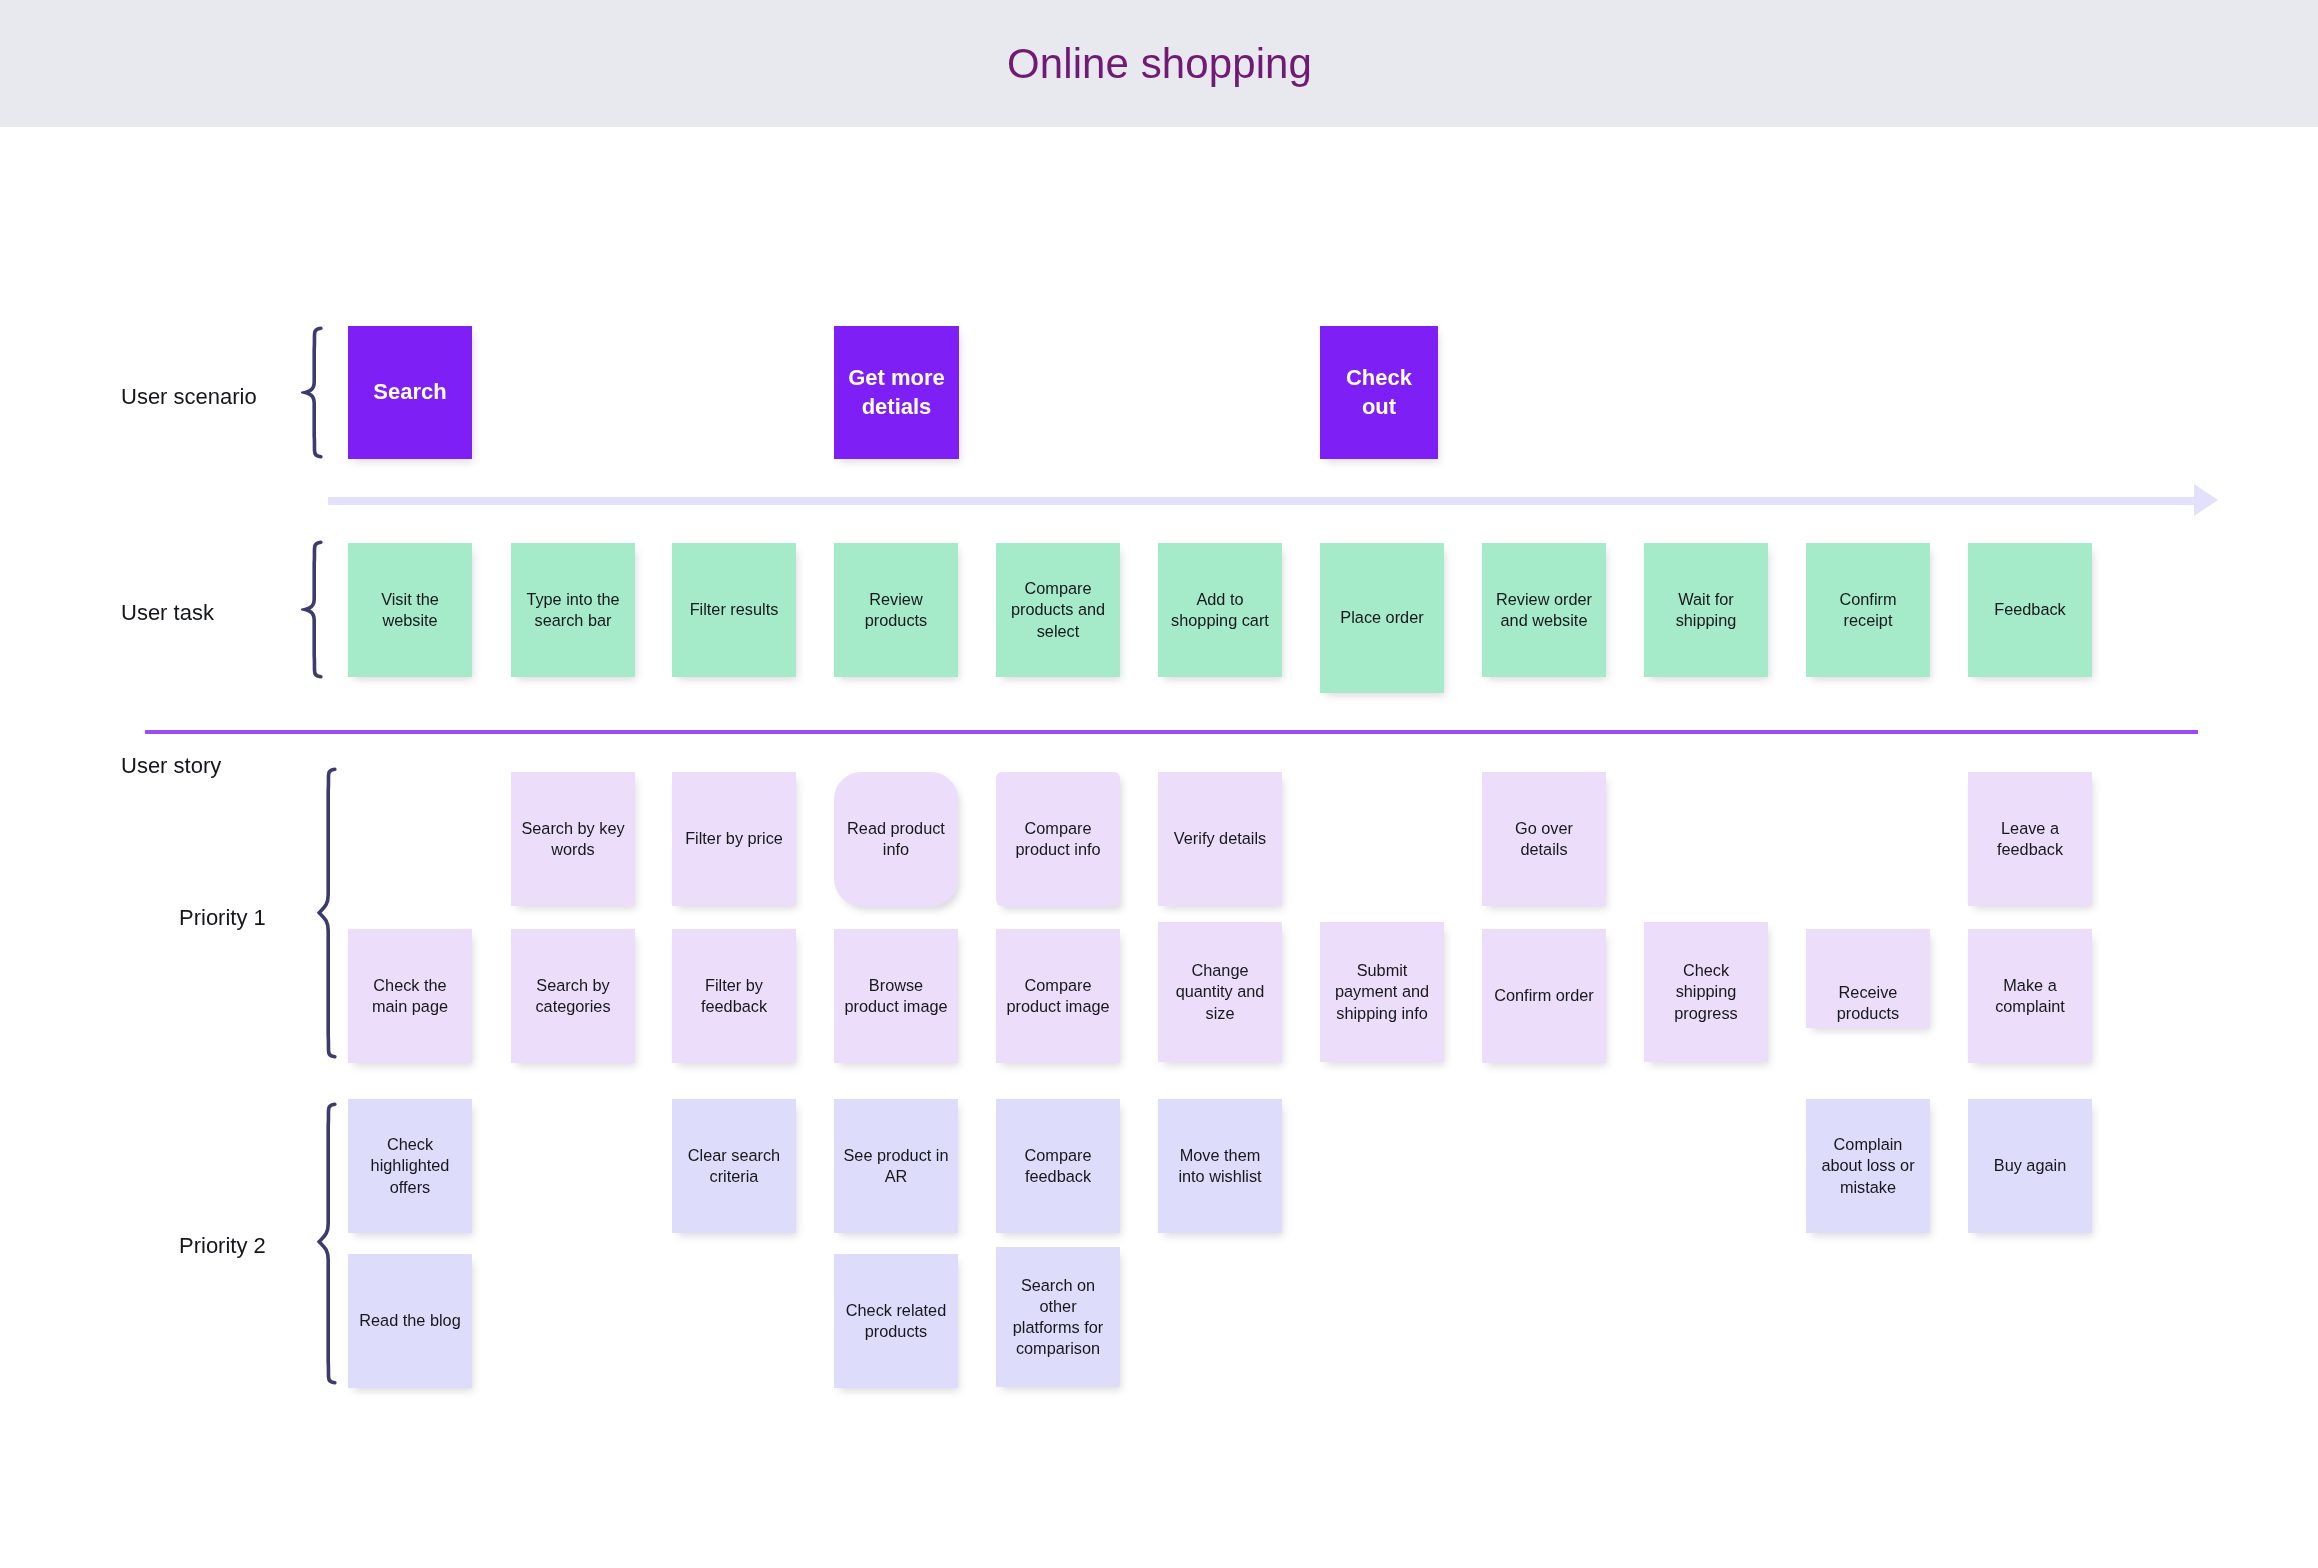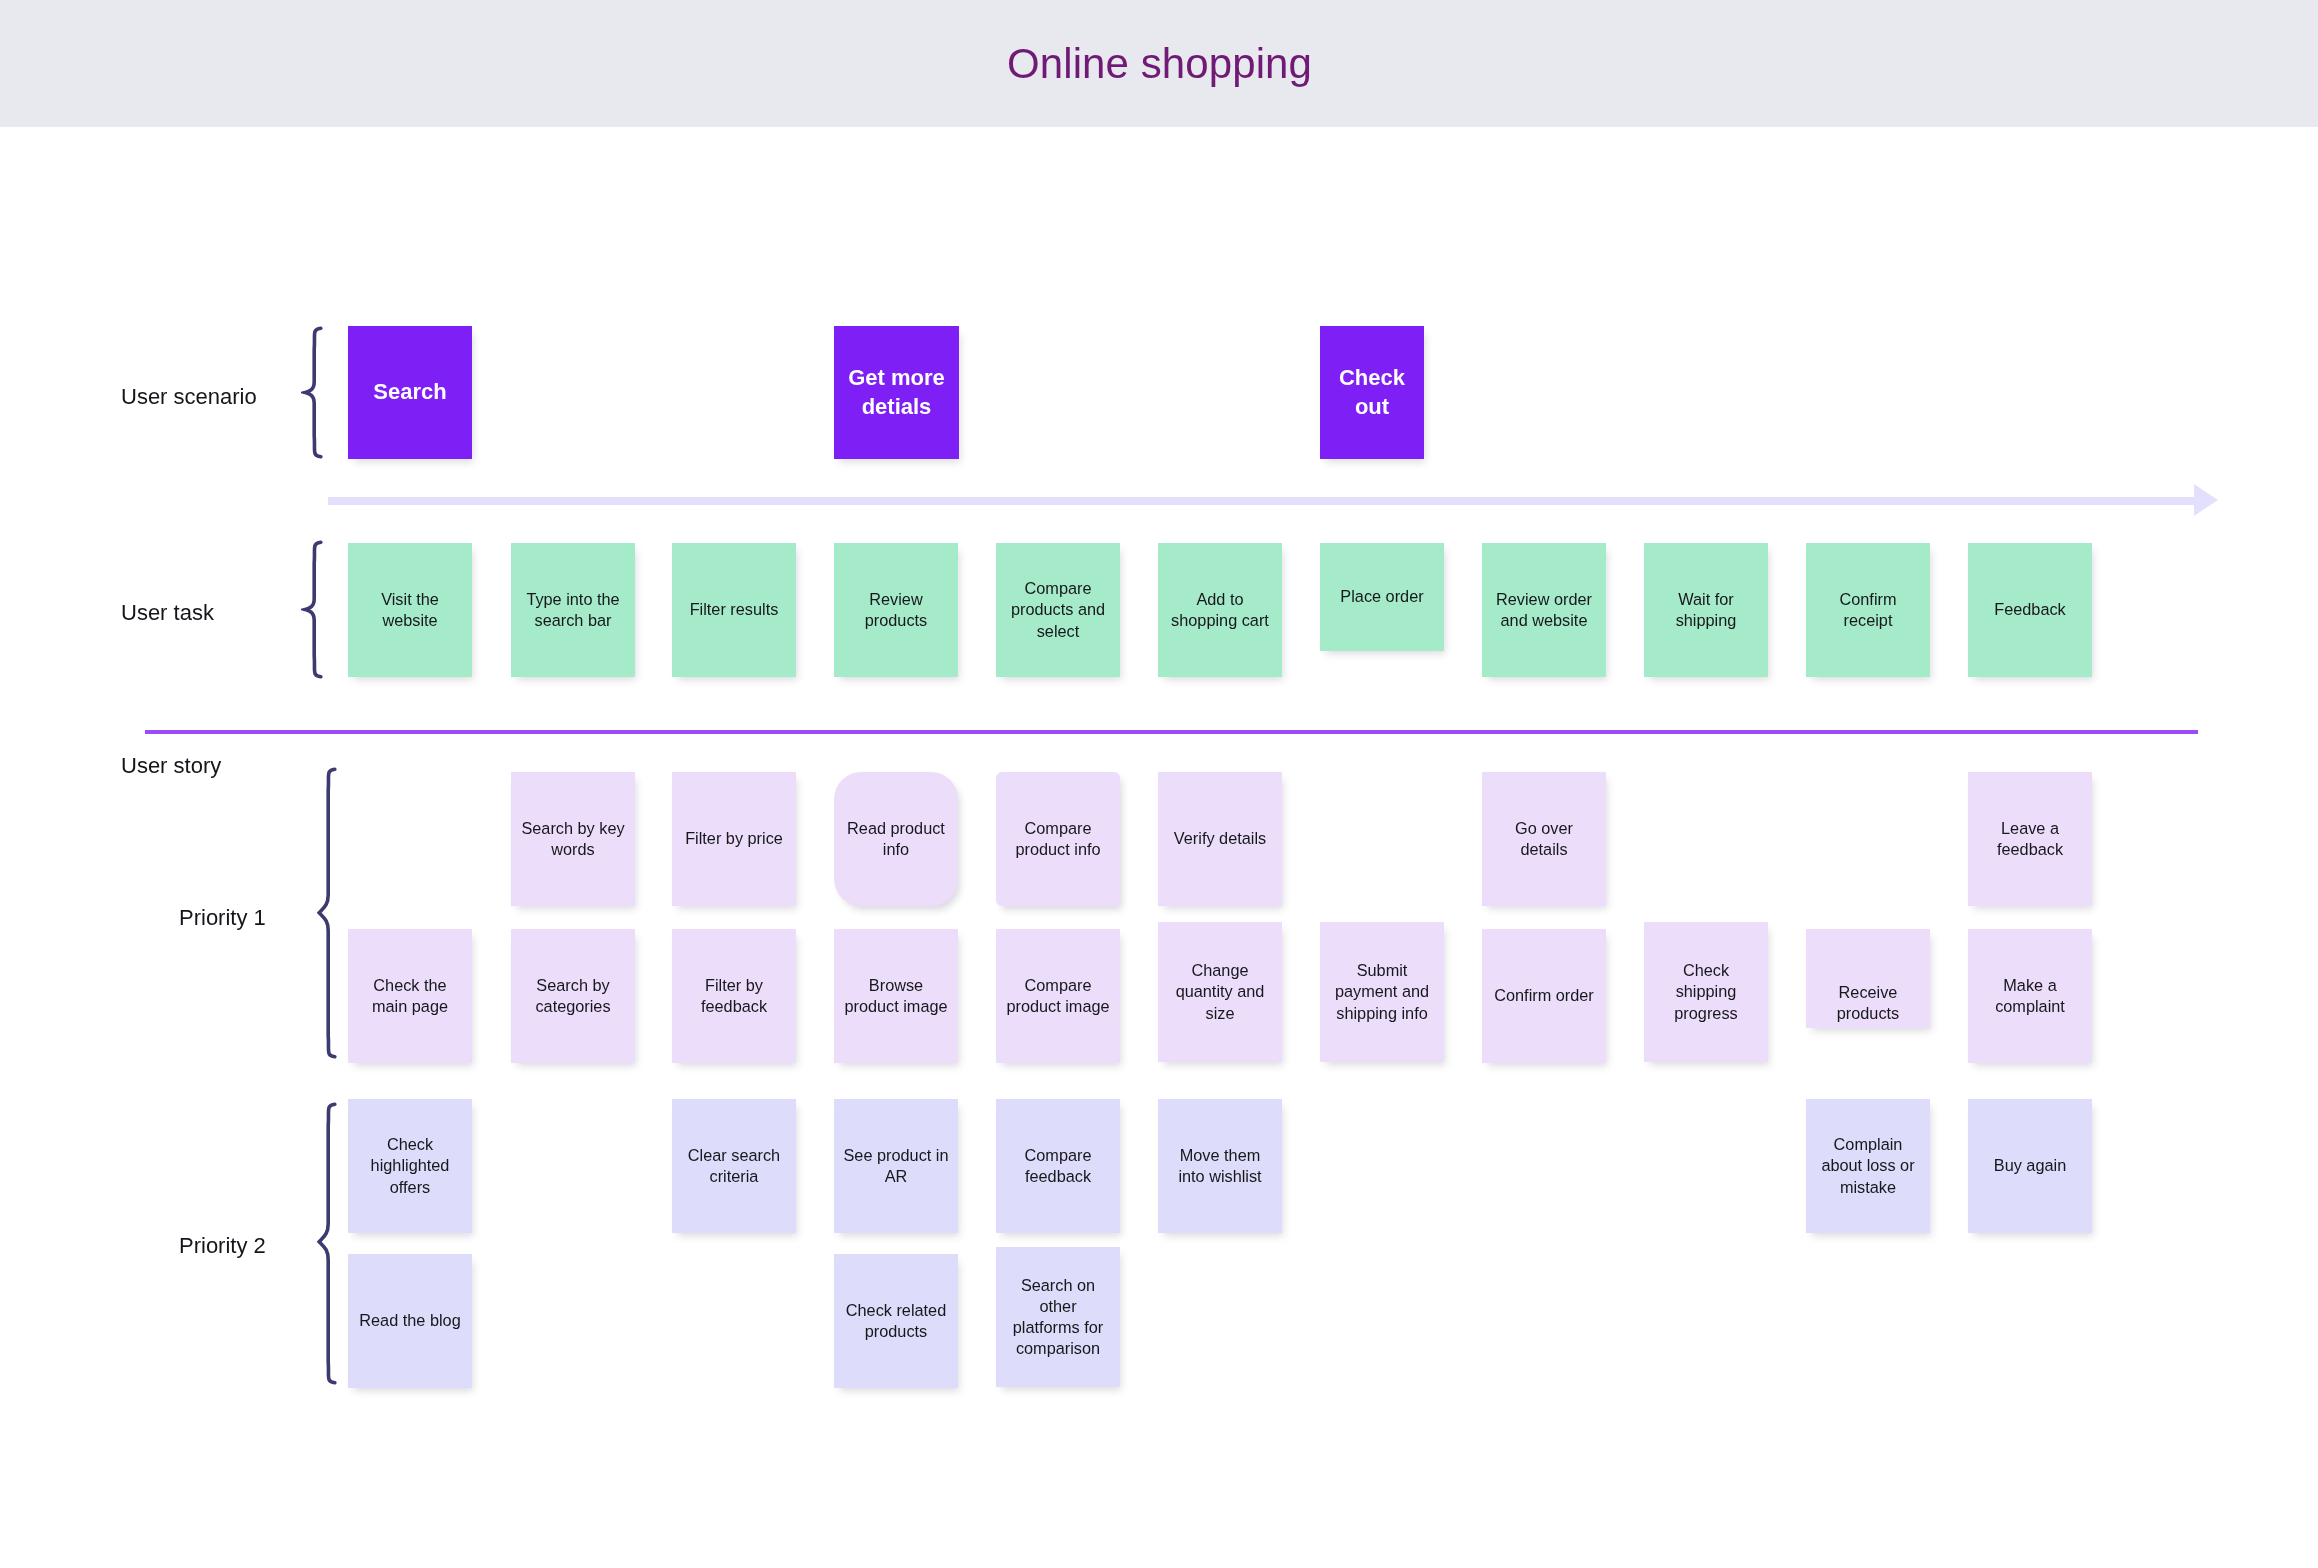--- a/index.html
+++ b/index.html
@@ -112,21 +112,21 @@
   <div id="flow-arrow-head" style="left:2194px;top:357px;"></div>
 
   <div id="section-divider" style="left:145px;top:603px;width:2053px;"></div>
 
   <div class="card scenario" style="left:348px;top:199px;width:124px;height:133px;">
     <span>Search</span>
   </div>
   <div class="card scenario" style="left:834px;top:199px;width:125px;height:133px;">
     <span>Get more detials</span>
   </div>
-  <div class="card scenario" style="left:1320px;top:199px;width:104px;height:133px;">
+  <div class="card scenario" style="left:1320px;top:199px;width:118px;height:133px;">
     <span>Check out</span>
   </div>
 
   <div class="card task" style="left:348px;top:416px;width:124px;height:134px;">
     <span>Visit the website</span>
     </div>
   <div class="card task" style="left:511px;top:416px;width:124px;height:134px;">
     <span>Type into the search bar</span>
     </div>
   <div class="card task" style="left:672px;top:416px;width:124px;height:134px;">
@@ -134,21 +134,21 @@
     </div>
   <div class="card task" style="left:834px;top:416px;width:124px;height:134px;">
     <span>Review products</span>
     </div>
   <div class="card task" style="left:996px;top:416px;width:124px;height:134px;">
     <span>Compare products and select</span>
     </div>
   <div class="card task" style="left:1158px;top:416px;width:124px;height:134px;">
     <span>Add to shopping cart</span>
     </div>
-  <div class="card task" style="left:1320px;top:416px;width:124px;height:108px;">
+  <div class="card task" style="left:1320px;top:416px;width:124px;height:150px;">
     <span>Place order</span>
     </div>
   <div class="card task" style="left:1482px;top:416px;width:124px;height:134px;">
     <span>Review order and website</span>
     </div>
   <div class="card task" style="left:1644px;top:416px;width:124px;height:134px;">
     <span>Wait for shipping</span>
     </div>
   <div class="card task" style="left:1806px;top:416px;width:124px;height:134px;">
     <span>Confirm receipt</span>

